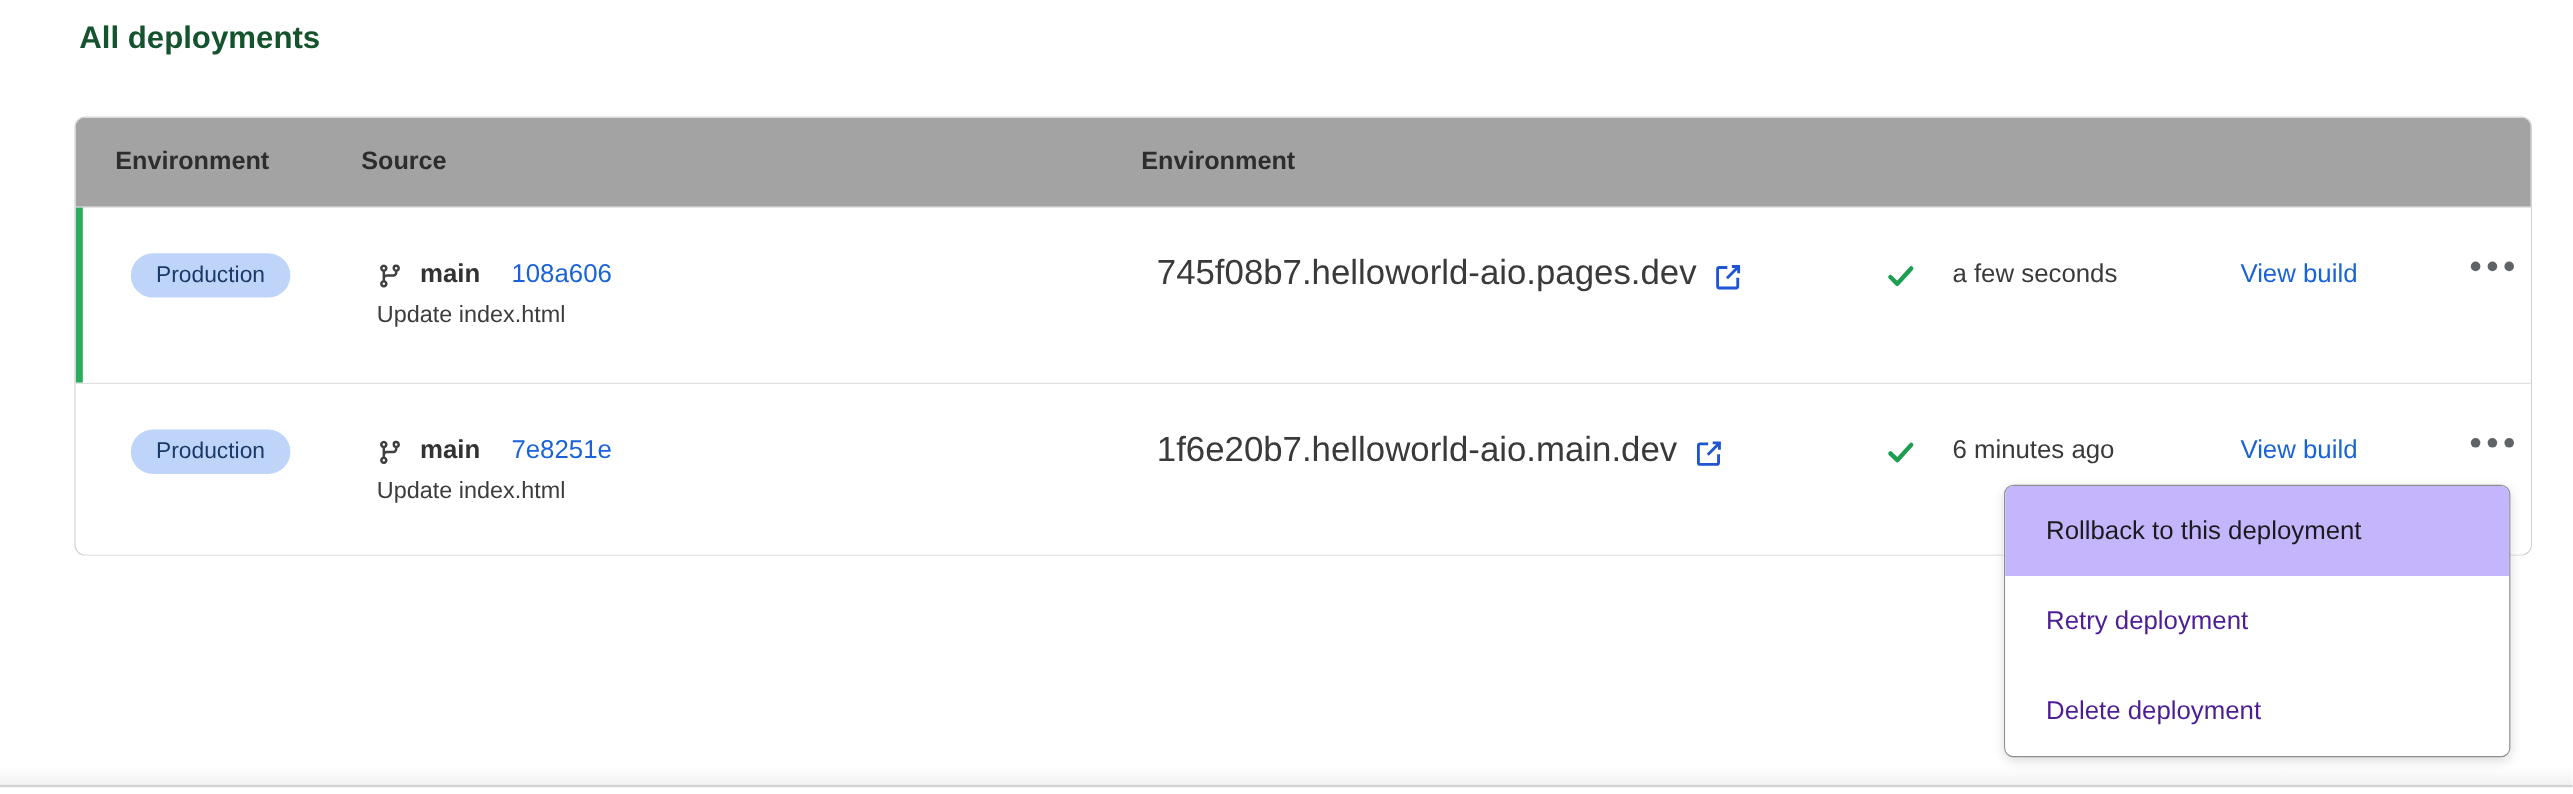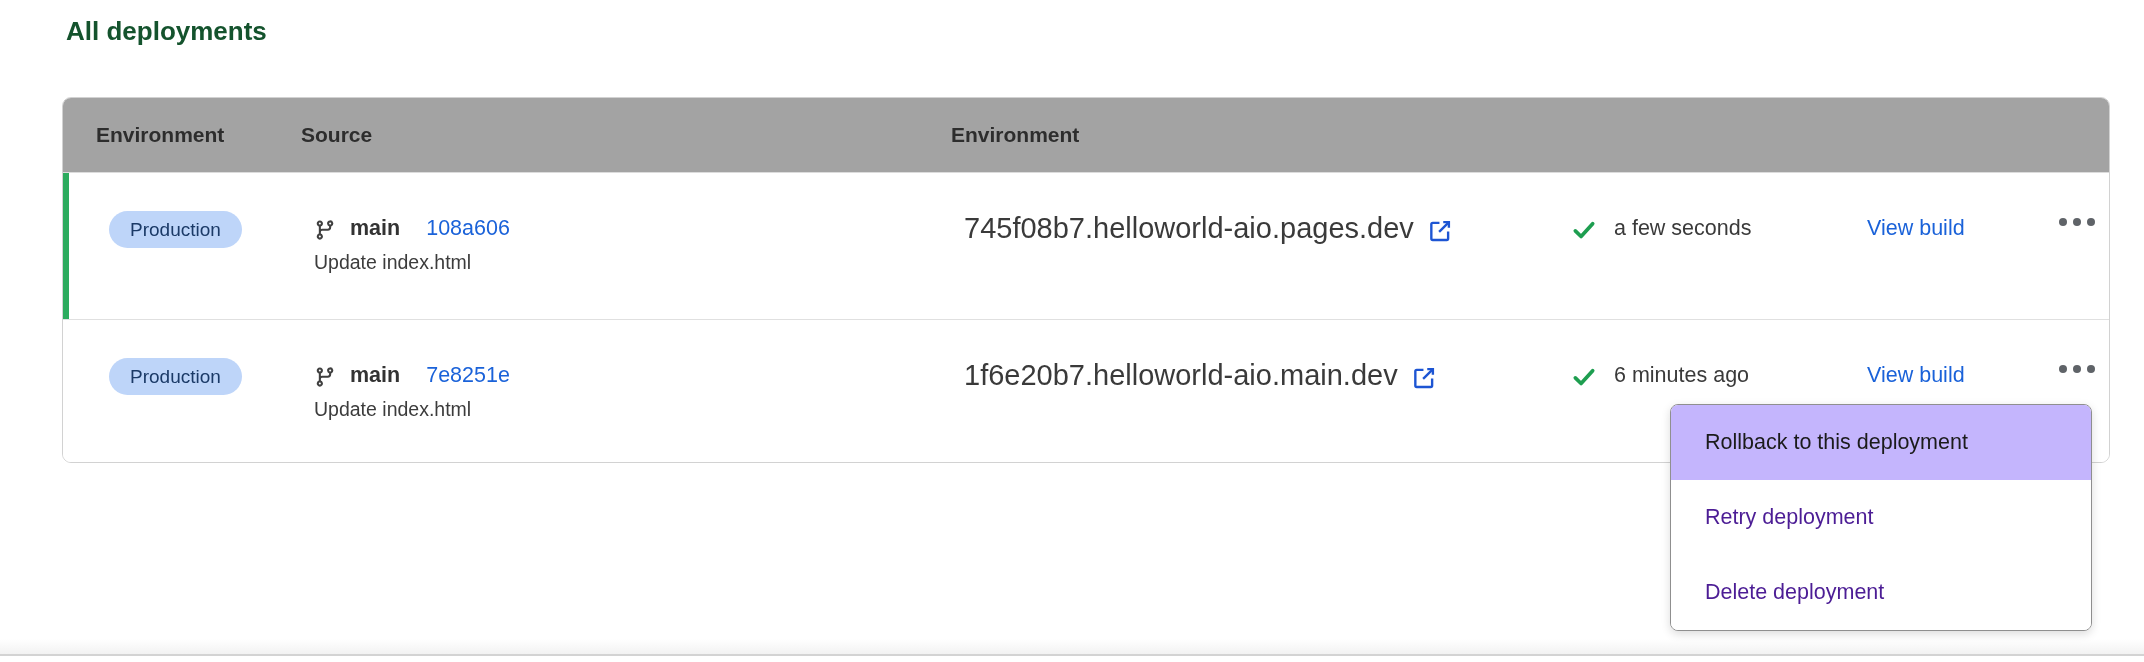--- a/index.html
+++ b/index.html
@@ -52,21 +52,21 @@
   }
 
   .branch-icon { display: inline-flex; margin-right: 14px; position: relative; top: 2px; }
   .branch-name { font-weight: 700; font-size: 21.5px; color: #333; margin-right: 26px; }
   .link { color: #1a62d9; font-size: 21.5px; text-decoration: none; cursor: pointer; }
   .commit-msg { margin-top: 5px; font-size: 19.5px; line-height: 28px; color: #3c3c3c; }
 
   .url-text { font-size: 29px; color: #3a3a3a; }
   .ext-icon { display: inline-flex; margin-left: 13px; position: relative; top: 3px; cursor: pointer; }
 
-  .status-line { gap: 0; }
+  .status-line { gap: 13px; }
   .check-icon { display: inline-flex; margin-right: 17px; position: relative; top: 2px; }
   .status-time { font-size: 21.5px; color: #3a3a3a; white-space: nowrap; }
 
   .dots {
     margin-top: 33px; display: flex; gap: 6px; align-items: center;
     background: none; border: none; padding: 12px 8px; cursor: pointer;
   }
   .dots span { width: 8px; height: 8px; border-radius: 50%; background: #5f6368; }
 
   .menu {

